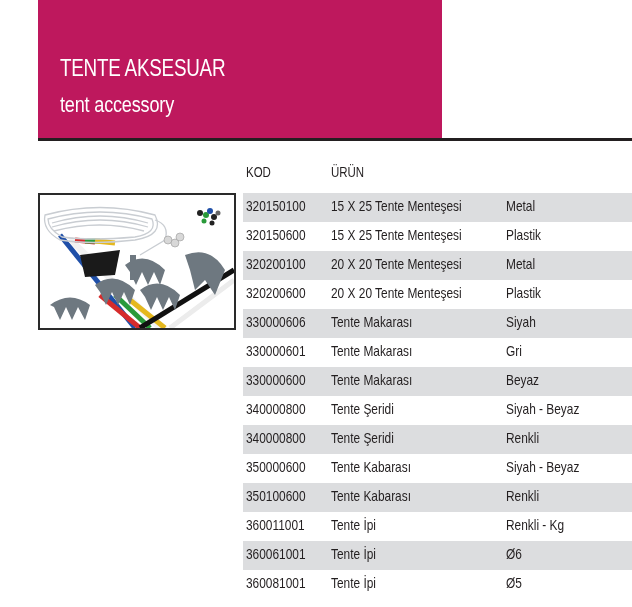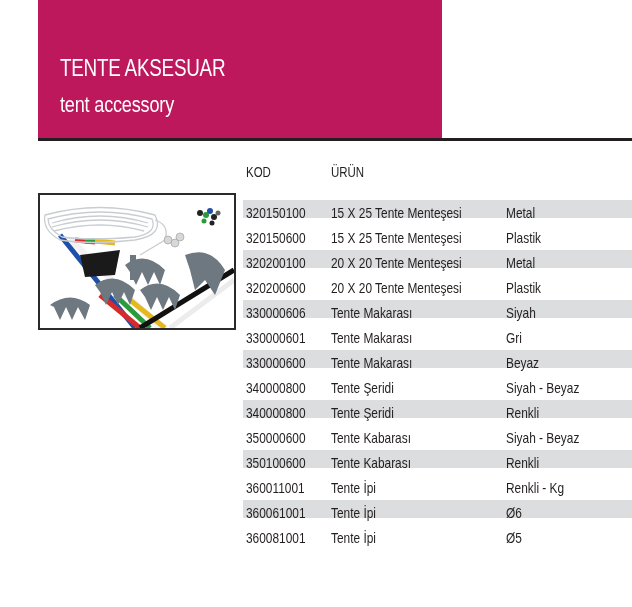--- a/index.html
+++ b/index.html
@@ -27,21 +27,21 @@
 
   .photo {
     position: absolute; left: 38px; top: 193px; width: 198px; height: 137px;
     border: 2px solid #2a2a2a; background: #ffffff; overflow: hidden;
   }
   .photo svg { width: 100%; height: 100%; display: block; }
 
   .table { position: absolute; left: 243px; top: 159px; width: 389px; }
   .thead { height: 34px; position: relative; }
   .th { position: absolute; top: 5px; font-size: 14px; transform: scaleX(0.82); transform-origin: left center; white-space: nowrap; color: #231f20; }
-  .row { position: relative; height: 18px; margin-top: 7px; }
+  .row { position: relative; height: 29px; }
   .row.shaded { background: #dcdddf; }
   .cell {
     position: absolute; top: 5px; font-size: 14.5px; white-space: nowrap; color: #231f20;
     transform: scaleX(0.82); transform-origin: left center;
   }
   .c-code { left: 3px; }
   .c-name { left: 88px; }
   .c-var  { left: 263px; }
 </style>
 </head>

